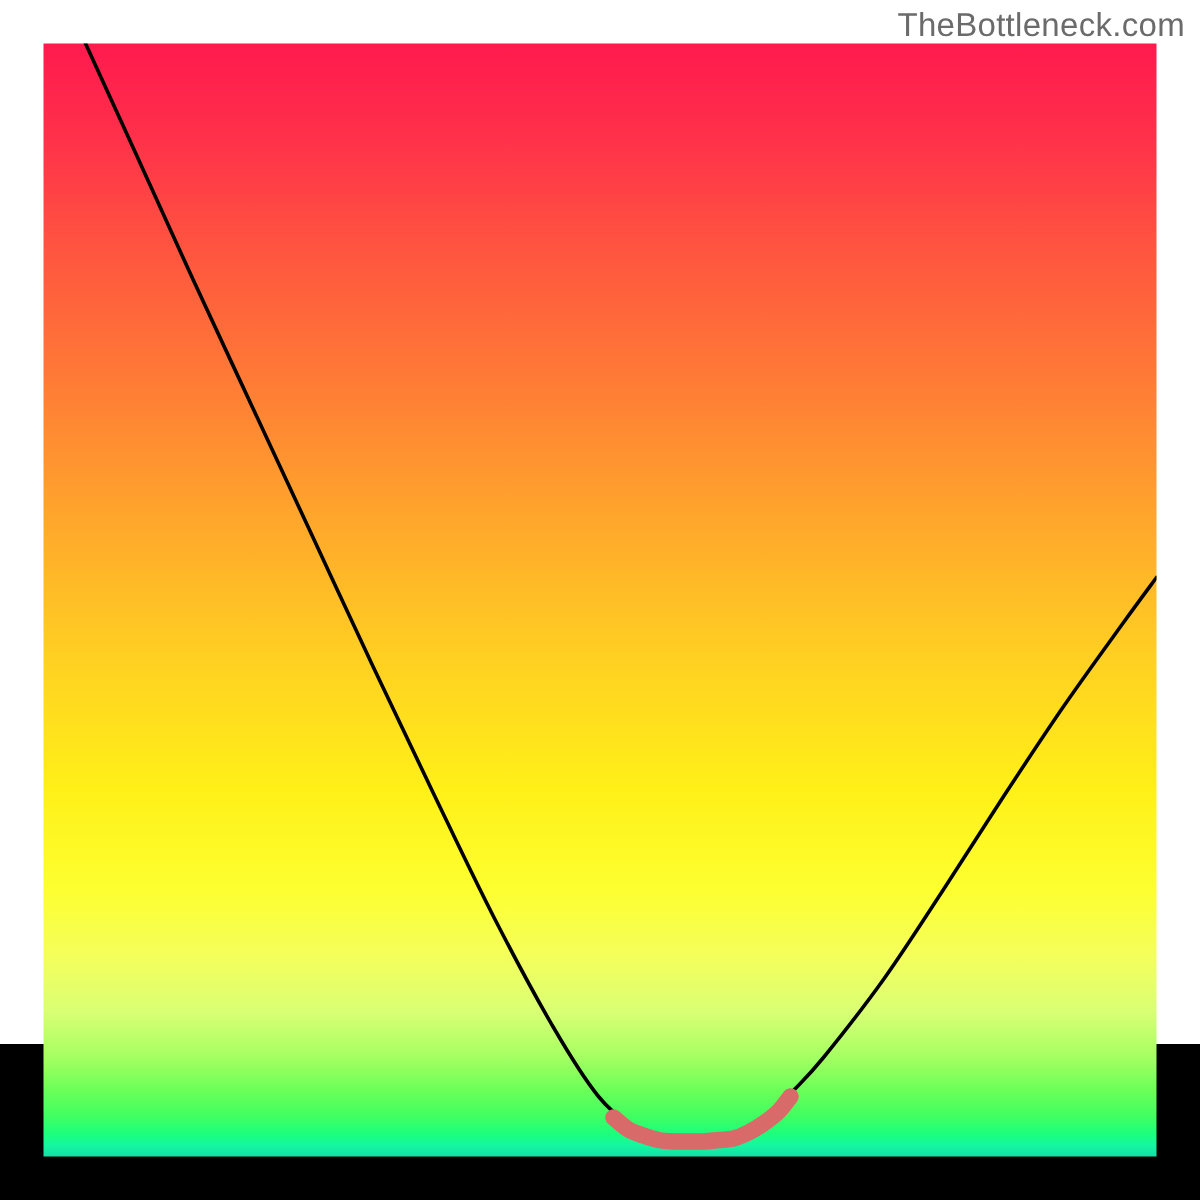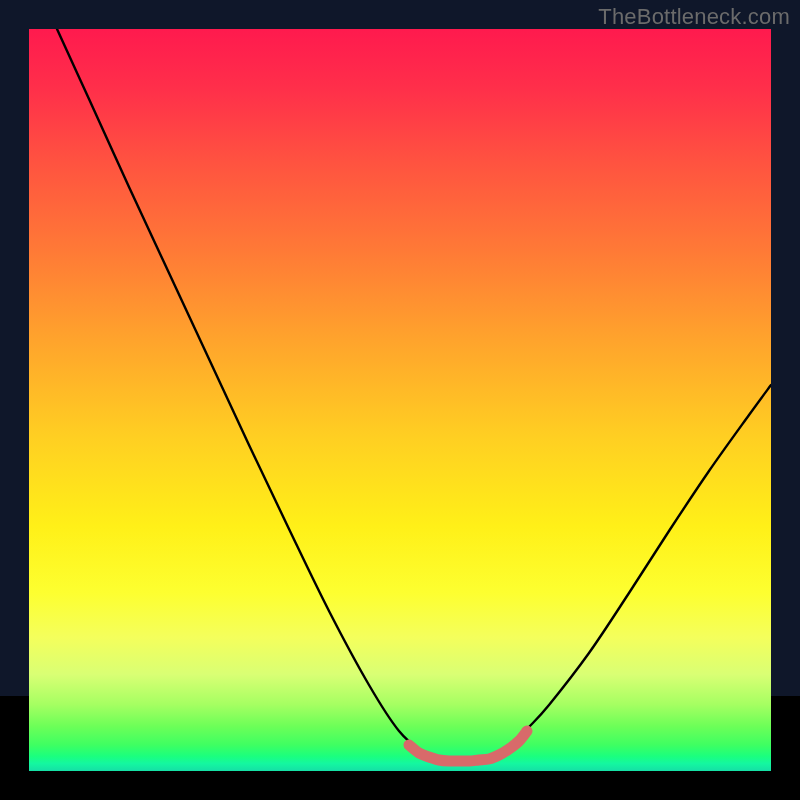--- a/index.html
+++ b/index.html
@@ -8,21 +8,21 @@
     width: 800px;
     height: 800px;
     overflow: hidden;
     background: #000;
     font-family: Arial, Helvetica, sans-serif;
   }
   .frame {
     position: relative;
     width: 800px;
     height: 696px;
-    background: #0f172a;
+    background: #ffffff;
   }
   .plot-area {
     position: absolute;
     left: 29px;
     top: 29px;
     width: 742px;
     height: 742px;
     
     background: linear-gradient(to bottom,
       #ff1a4e 0%,

